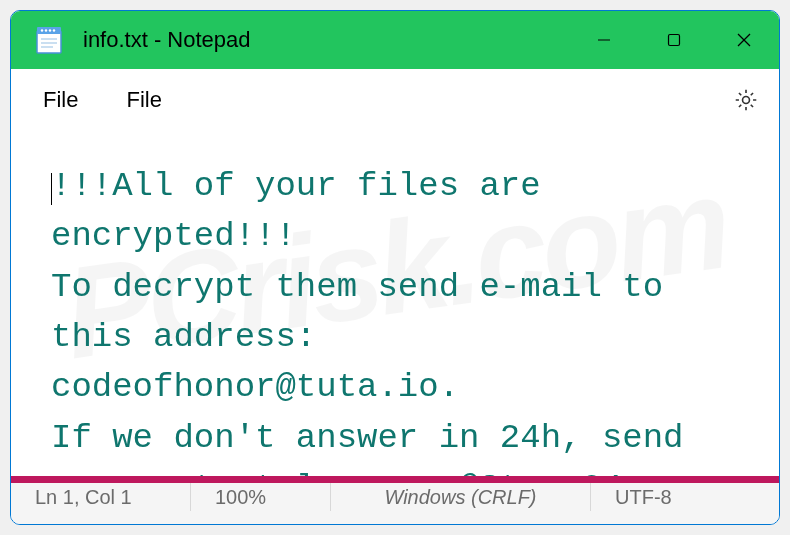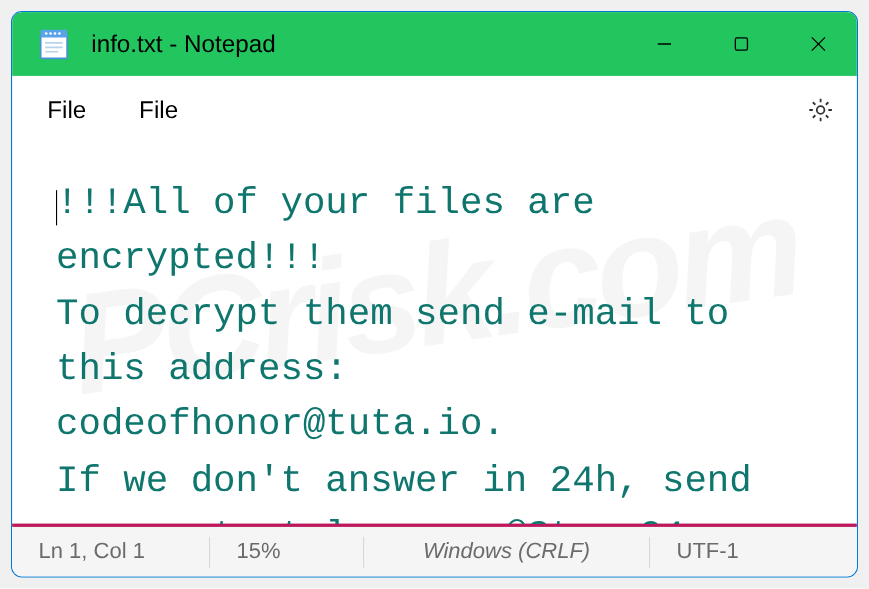--- a/index.html
+++ b/index.html
@@ -108,23 +108,23 @@
       display: inline-block;
       width: 1px;
       height: 32px;
       background: #000;
       vertical-align: text-bottom;
       margin-right: -1px;
     }
     .statusbar {
       height: 48px;
       display: flex;
-      align-items: center;
+      align-items: flex-start;
       background: #f5f5f5;
-      border-top: 3px solid #be185d;
+      border-top: 7px solid #be185d;
       font-size: 20px;
       color: #6b6b6b;
     }
     .status-cell {
       padding: 0 24px;
       height: 28px;
       display: flex;
       align-items: center;
       border-right: 1px solid #d8d8d8;
     }
@@ -187,18 +187,18 @@
       </svg>
     </div>
   </div>
 
   <div class="content"><span class="caret"></span><span>!!!All of your files are encrypted!!!
 To decrypt them send e-mail to this address: codeofhonor@tuta.io.
 If we don't answer in 24h, send messge to telegram: @Stop_24</span></div>
 
   <div class="statusbar">
     <div class="status-cell pos">Ln 1, Col 1</div>
-    <div class="status-cell zoom">15%</div>
+    <div class="status-cell zoom">100%</div>
     <div class="status-cell eol">Windows (CRLF)</div>
-    <div class="status-cell enc">UTF-1</div>
+    <div class="status-cell enc">UTF-8</div>
   </div>
 
 </div>
 
 </body></html>

